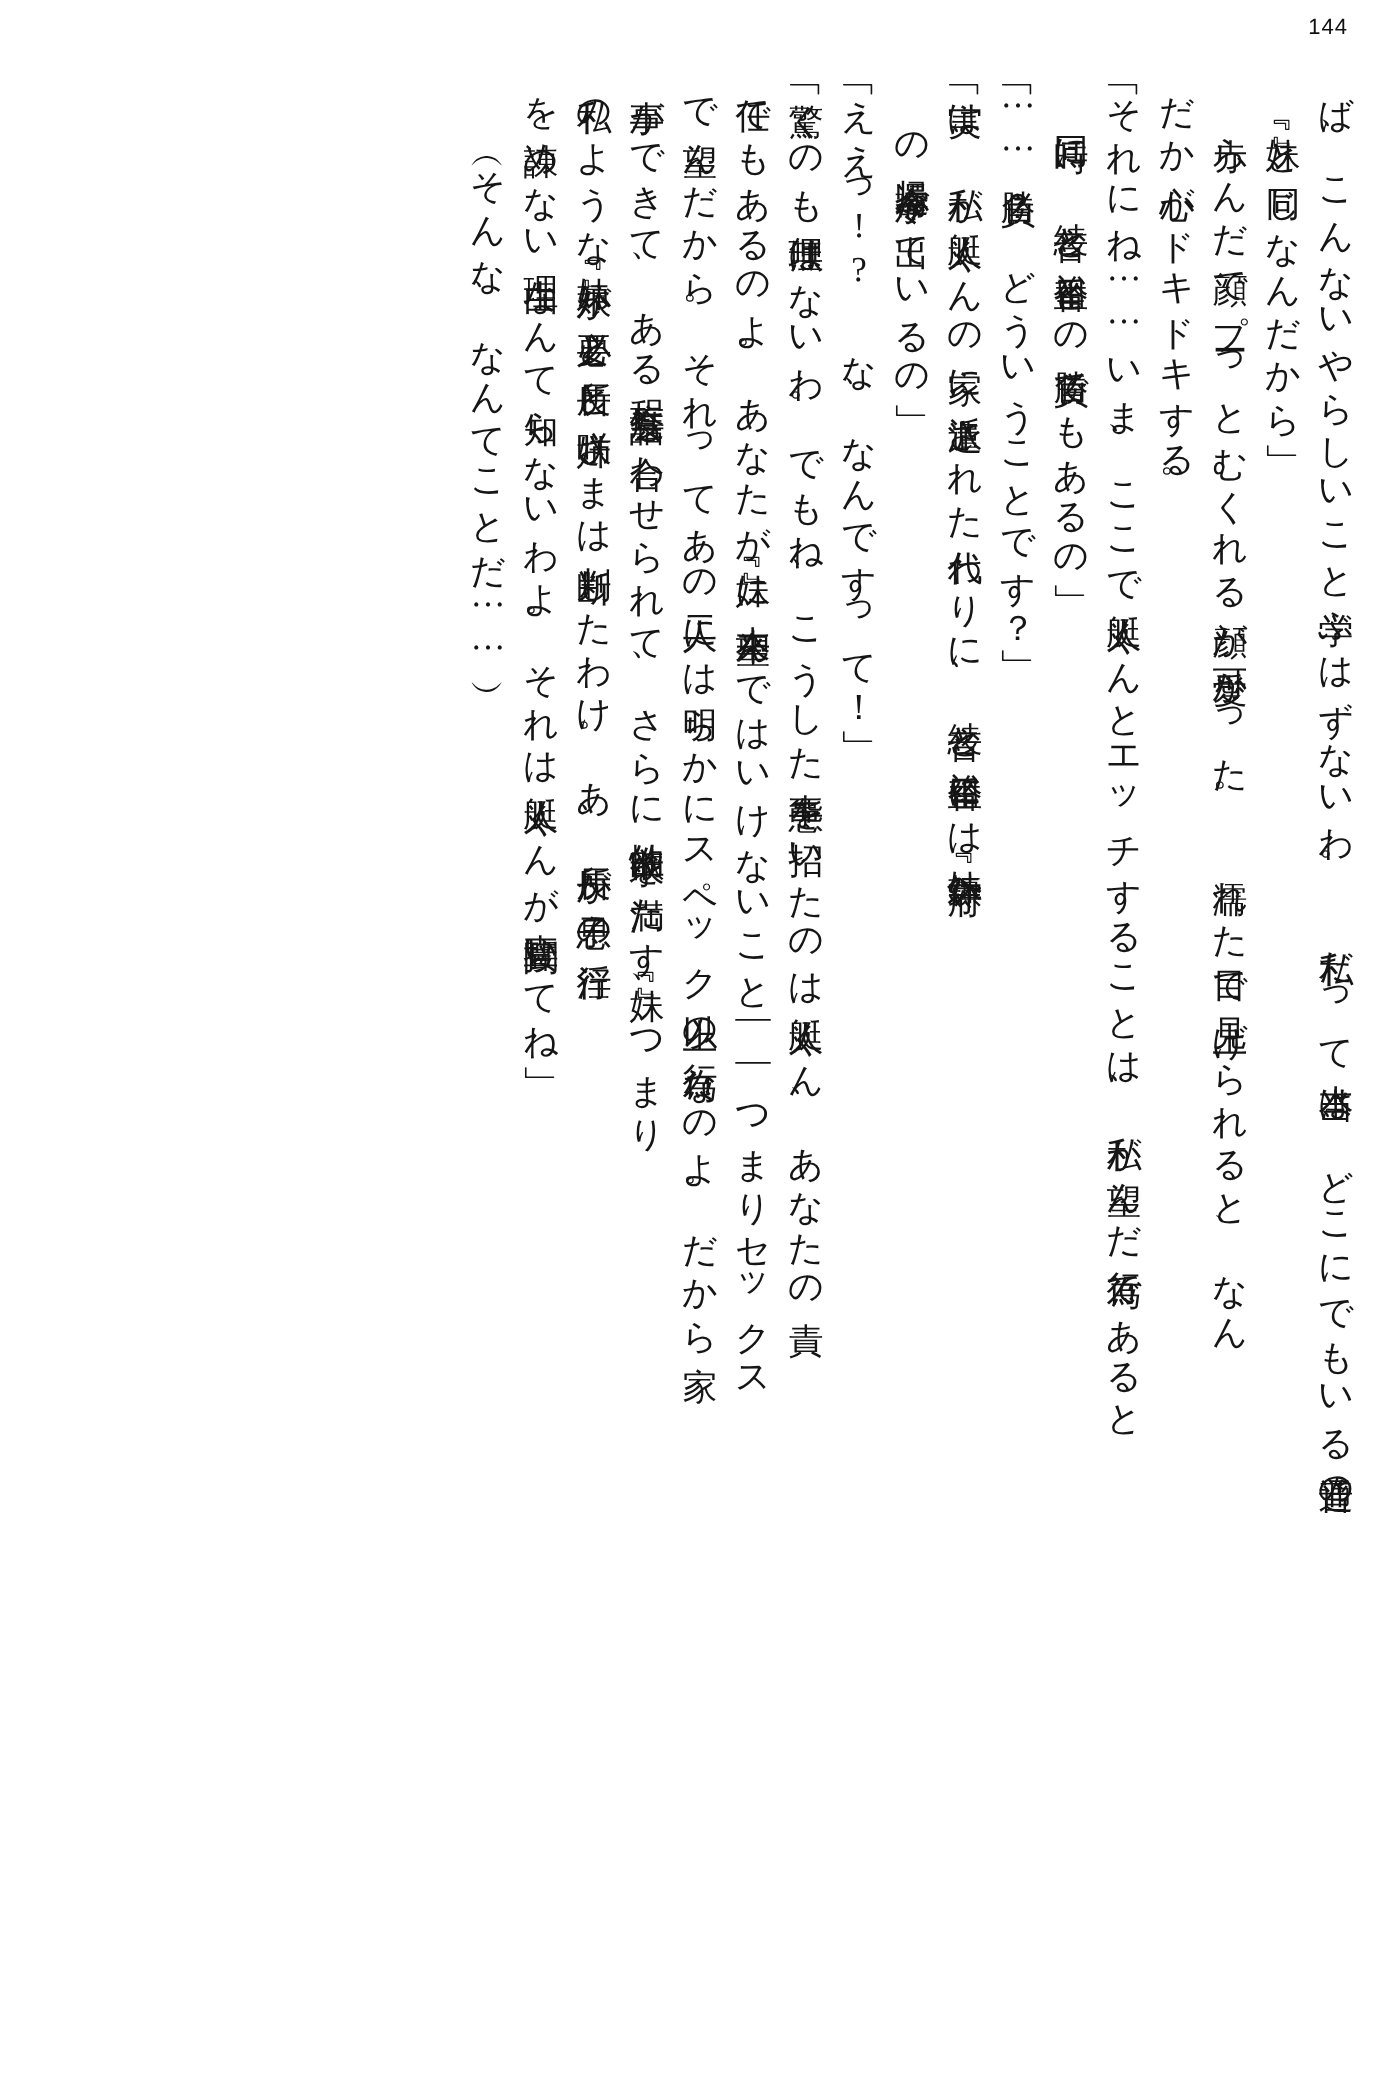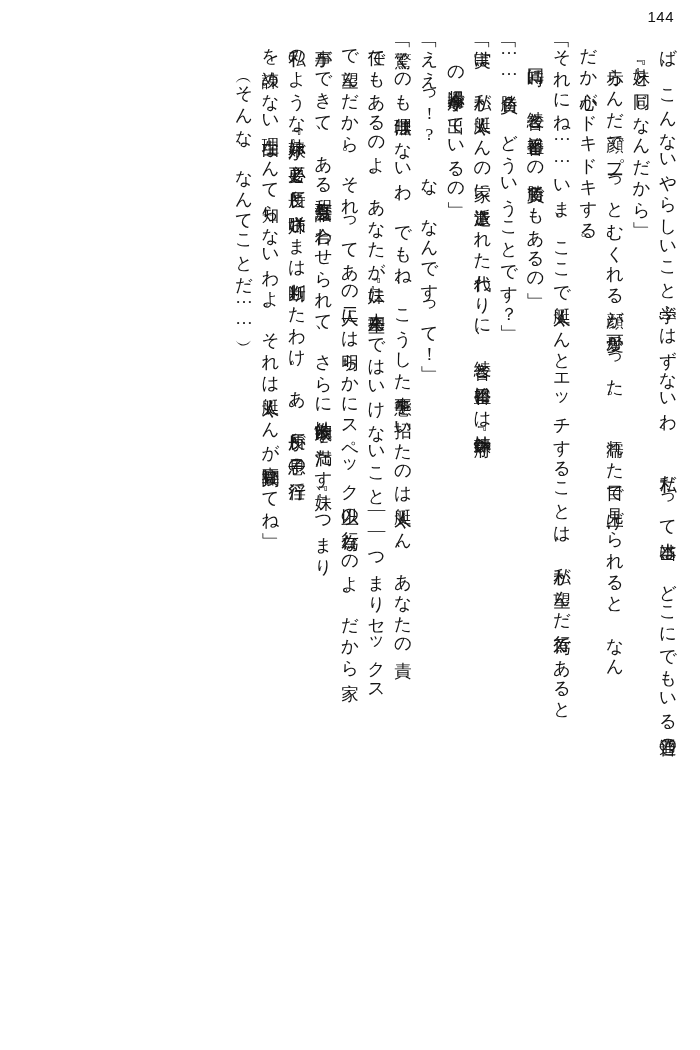--- a/index.html
+++ b/index.html
@@ -13,21 +13,21 @@
     height: 1050px;
     background: #ffffff;
     overflow: hidden;
     font-family: "Liberation Serif", "DejaVu Serif", serif;
     color: #1a1a1a;
   }
   #page-number {
     position: absolute;
     top: 8px;
     right: 26px;
-    font-size: 15px;
+    font-size: 11px;
     letter-spacing: 0.5px;
     color: #111;
     font-family: "Liberation Sans", sans-serif;
     text-align: center;
   }
   #text-body {
     position: absolute;
     top: 36px;
     right: 24px;
     left: 24px;

